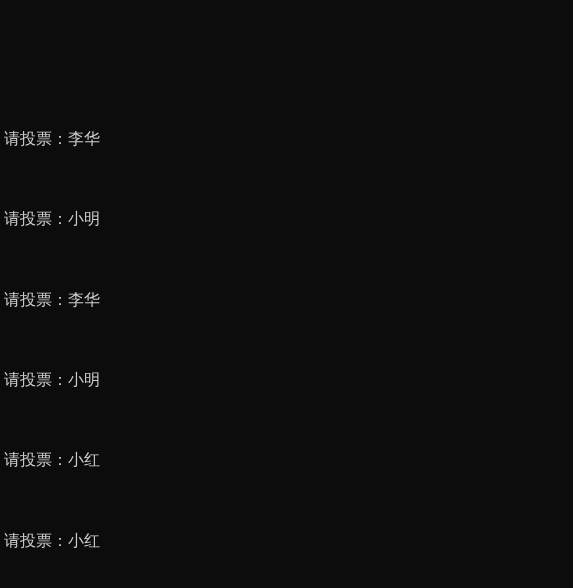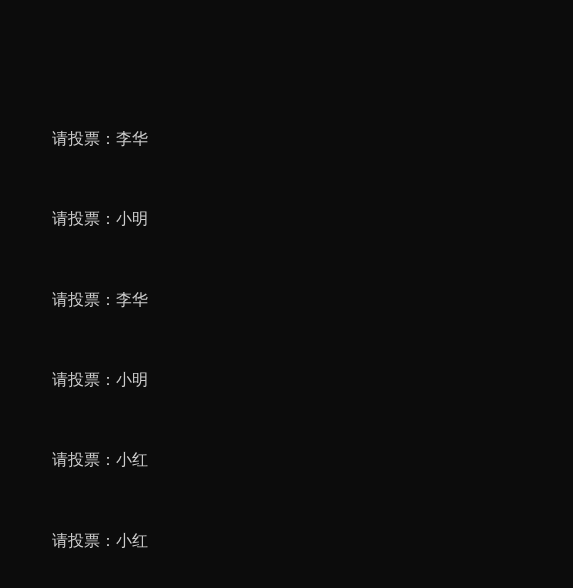--- a/index.html
+++ b/index.html
@@ -14,21 +14,20 @@
       font-size: 16px;
       line-height: 1.3;
       padding: 4px;
       width: 573px;
       height: 588px;
       overflow: hidden;
       white-space: pre;
     }
     .vote-line {
       margin-bottom: 18px;
-      margin-left: 48px;
     }
   </style>
 </head>
 <body>
 
 
 
 <div>
   <div class="vote-line"><span>请投票：</span><span>李华</span></div>
   <div class="vote-line"><span>请投票：</span><span>小明</span></div>

